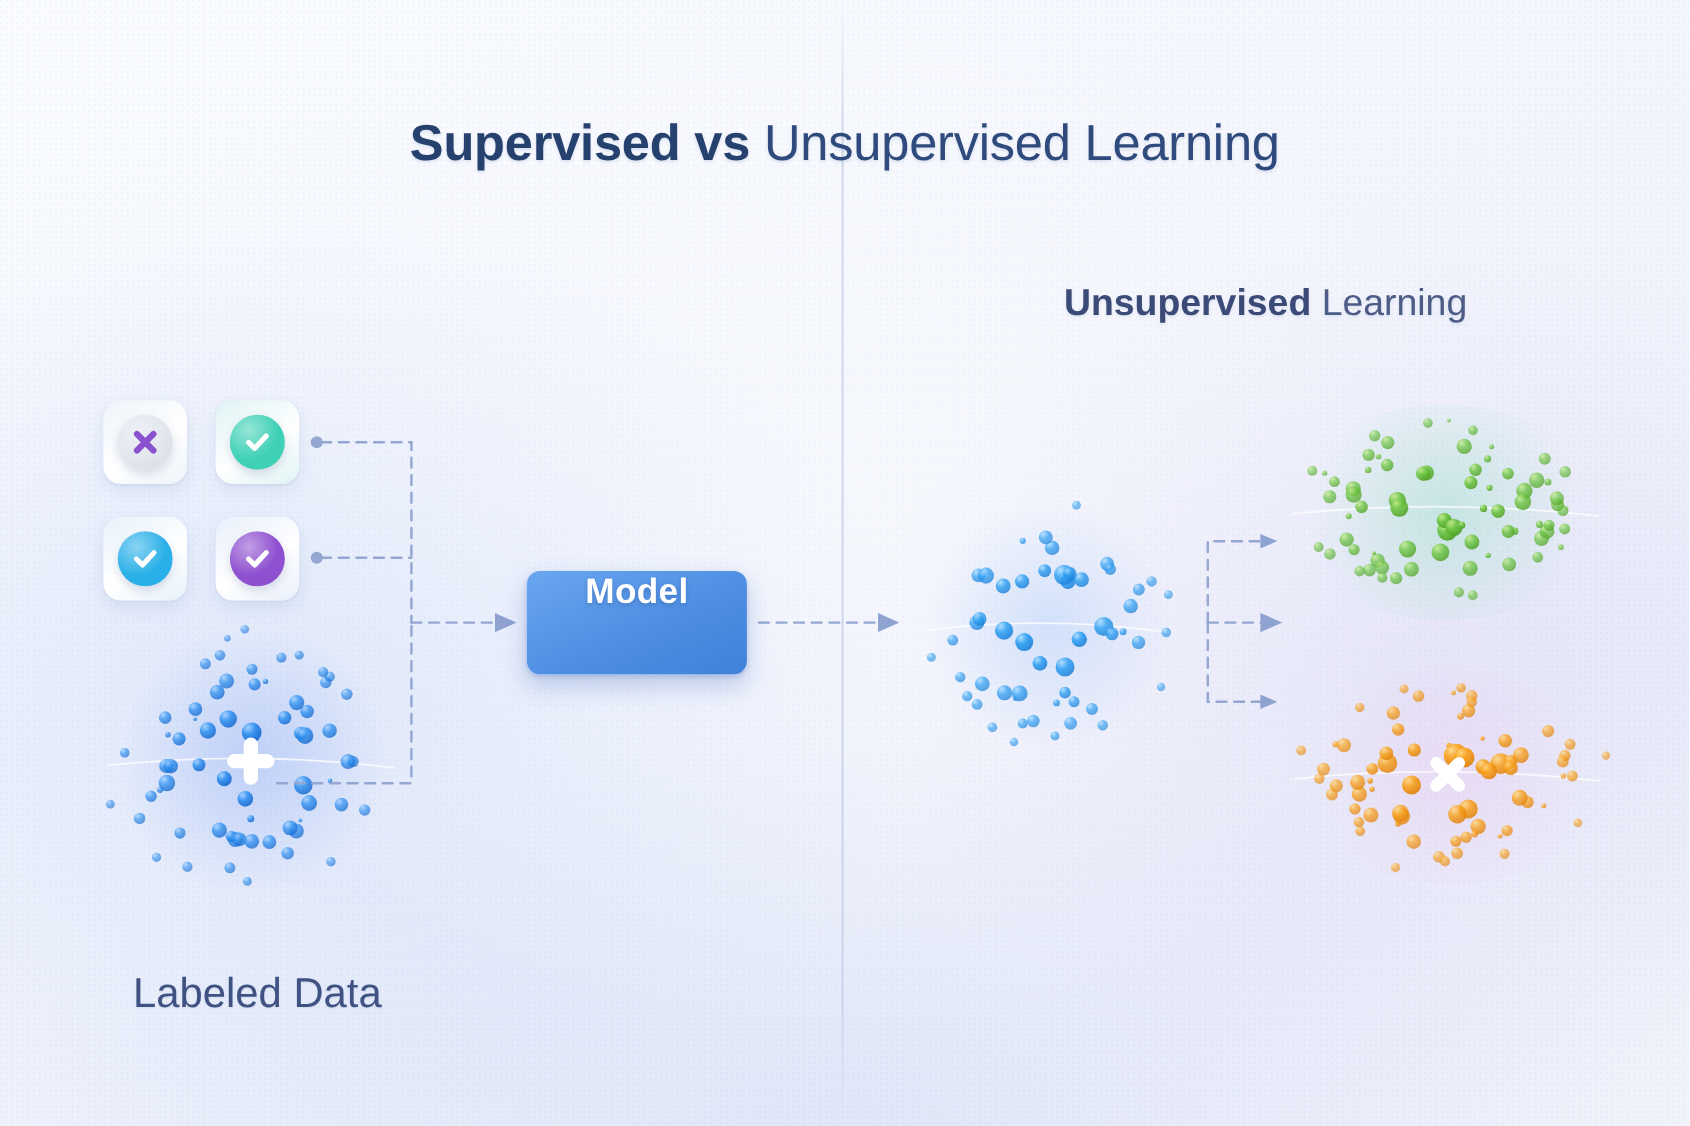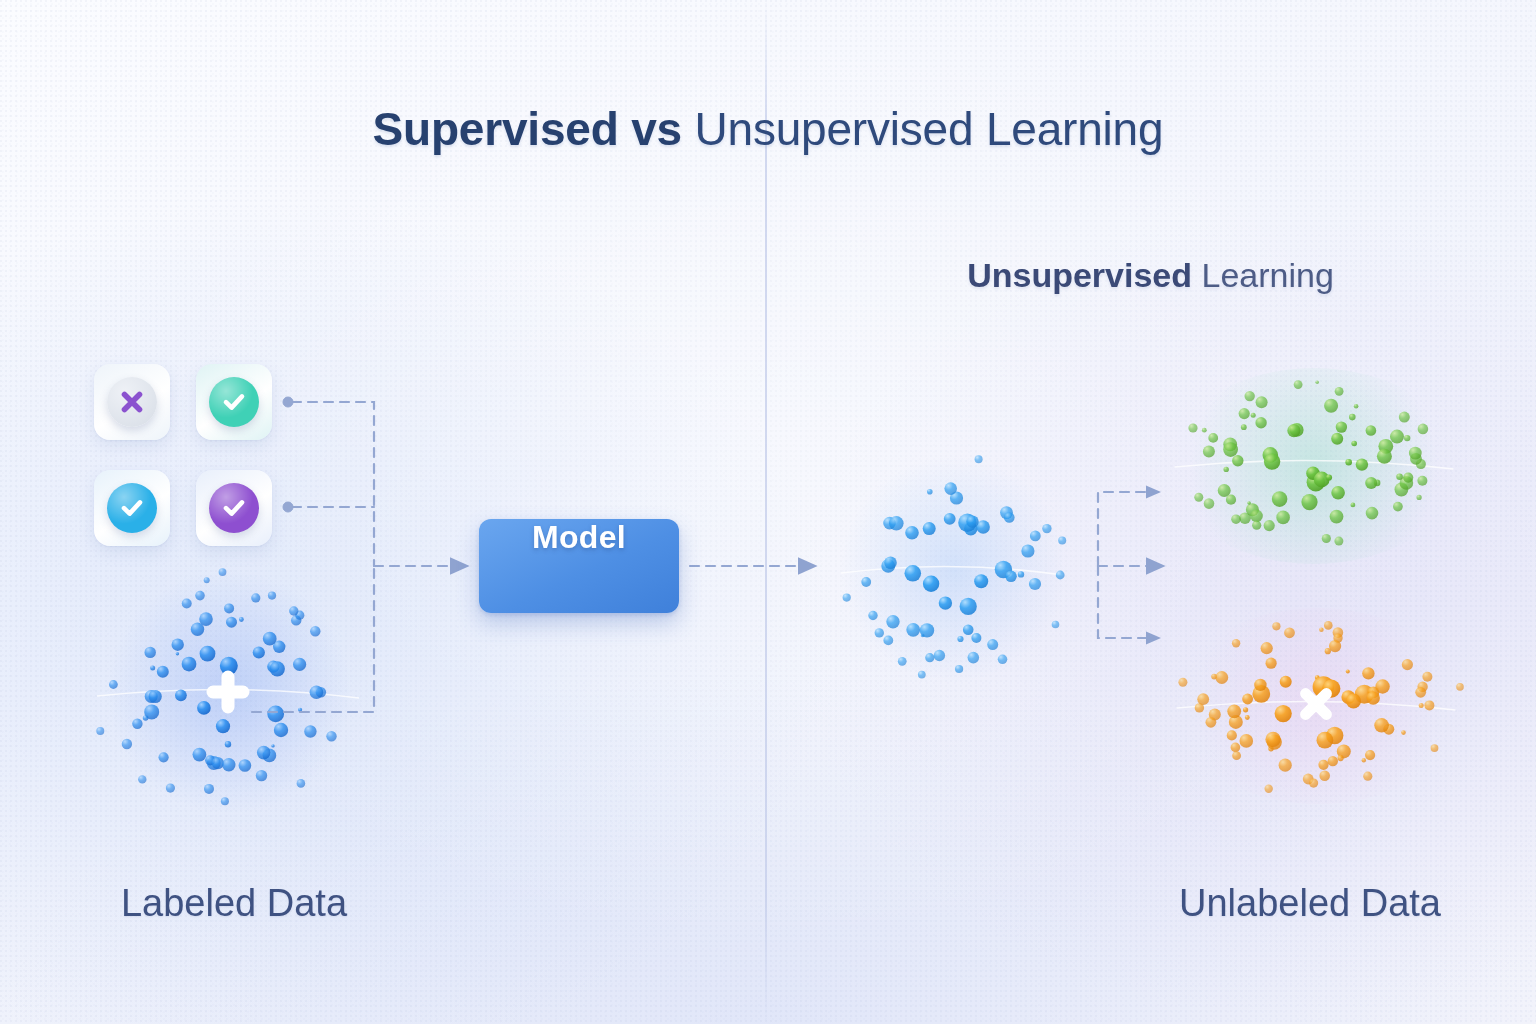--- a/index.html
+++ b/index.html
@@ -510,15 +510,14 @@
       <circle cx="288" cy="402" r="5"></circle>
       <circle cx="288" cy="507" r="5"></circle>
     </g>
   </svg>
 
   <div id="model-box">
     <span id="model-label">Model</span>
   </div>
 
   <div class="caption" style="left:64px;  width:340px;">Labeled Data</div>
-  <div class="caption" style="left:1140px;width:340px;">Unlabeled Data</div>
 
 </div>
 
 </body></html>

